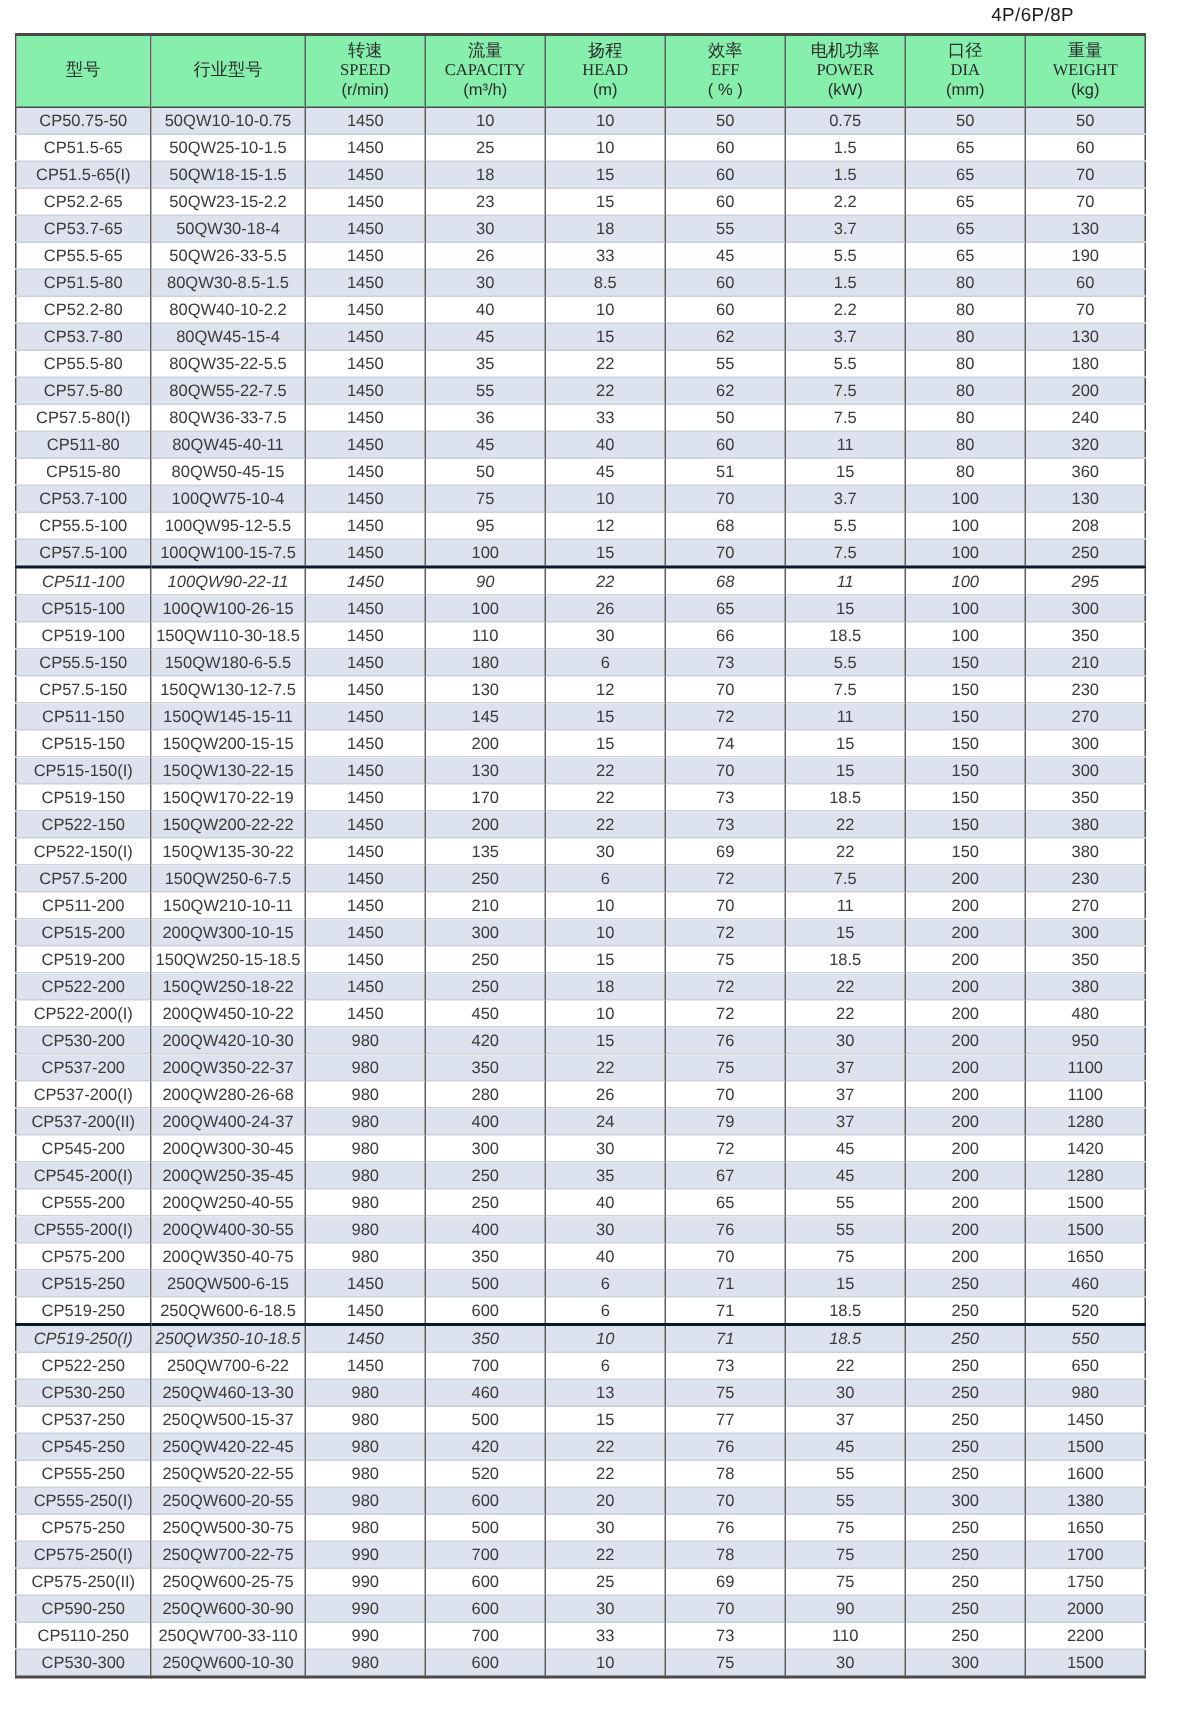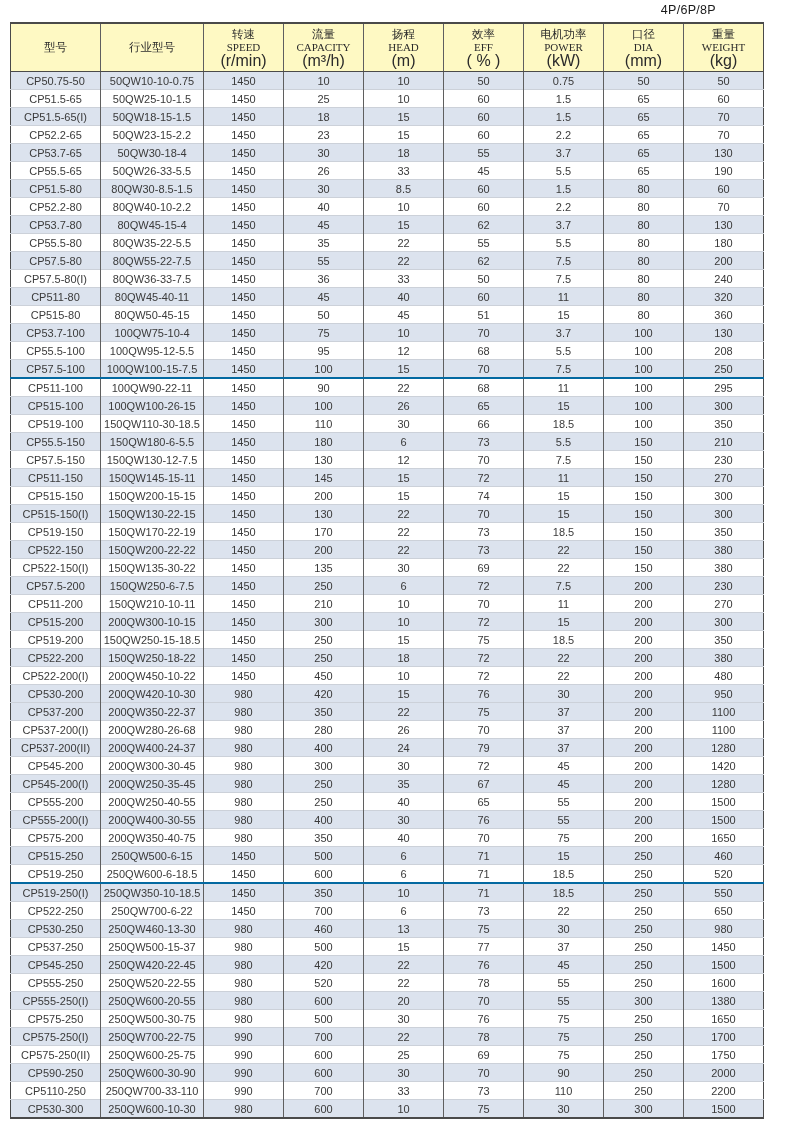--- a/index.html
+++ b/index.html
@@ -47,38 +47,39 @@
     padding: 0;
   }
   .spec-table th:first-child, .spec-table td:first-child {
     border-left: none;
   }
   .spec-table thead th {
     height: 47px;
     border-bottom: 1px solid #4a4a4a;
     font-weight: normal;
     color: #2b2b2b;
-    background: #fef9c3;
+    background: #86efac;
   }
   .spec-table th .zh   { display: block; font-size: 11.5px; line-height: 13px; }
   .spec-table th .en   { display: block; font-size: 11px;   line-height: 13px; font-family: Liberation Serif, serif; }
-  .spec-table th .unit { display: block; font-size: 16px; line-height: 13px; }
+  .spec-table th .unit { display: block; font-size: 11px; line-height: 13px; }
   .spec-table th span:empty { display: none; }
   .spec-table tbody td {
     height: 17px;
     font-size: 11px;
     color: #3a3a3a;
     border-top: 1px solid #ccd1d9;
     background: #ffffff;
   }
   .spec-table tbody tr.stripe td {
     background: #dce3ee;
   }
   .spec-table tbody tr.section-break td {
-    border-top: 2px solid #0369a1;
+    border-top: 2px solid #0f172a;
+    font-style: italic;
   }
 </style>
 </head>
 <body>
 
 <div class="page">
 
   <div class="pole-label">4P/6P/8P</div>
 
   <table class="spec-table">

